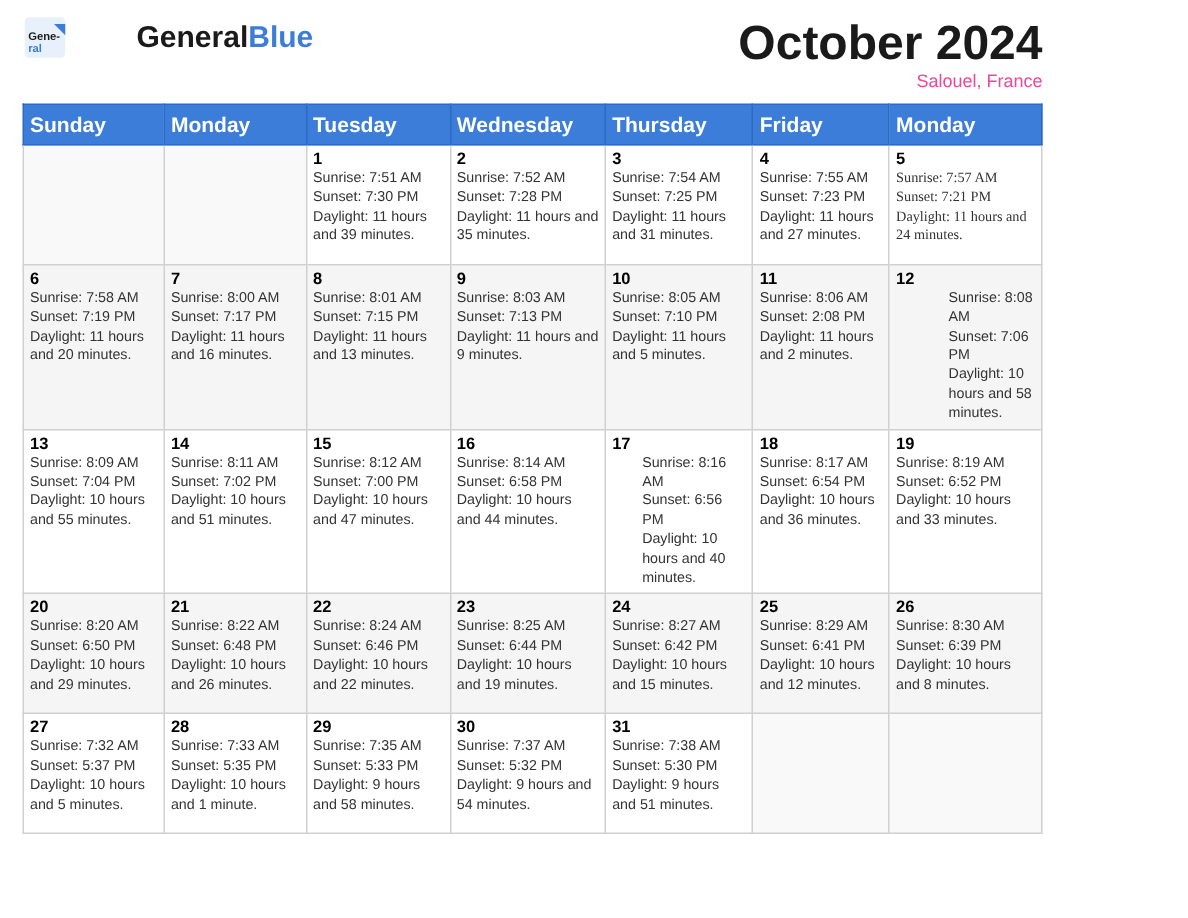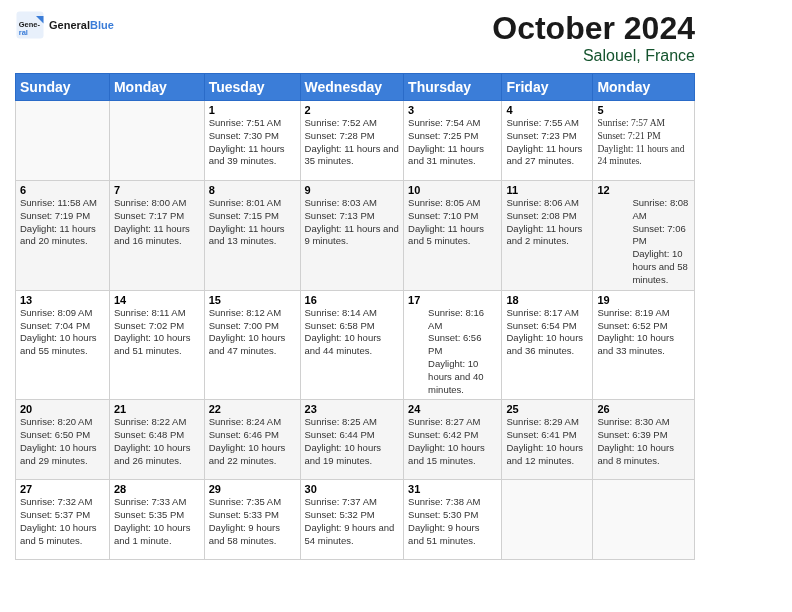--- a/index.html
+++ b/index.html
@@ -32,22 +32,22 @@
     }
     .title-block {
       text-align: right;
     }
     .month-title {
       font-size: 32px;
       font-weight: bold;
       color: #1a1a1a;
     }
     .location {
-      font-size: 16px;
-      color: #14532d;
+      font-size: 12px;
+      color: #ec4899;
     }
     .calendar {
       width: 100%;
       border-collapse: collapse;
       font-size: 10.5px;
     }
     .calendar th {
       background: #3b7dd8;
       color: #fff;
       padding: 5px 4px;
@@ -88,21 +88,21 @@
 <div class="page">
   <div class="header">
     <div class="logo">
       <svg class="logo-icon" viewBox="0 0 40 40">
         <rect x="2" y="2" width="36" height="36" rx="4" fill="#e8f0fb"></rect>
         <text x="5" y="22" font-size="10" font-weight="bold" fill="#1a1a1a">Gene-</text>
         <text x="5" y="33" font-size="10" font-weight="bold" fill="#3b7dd8">ral</text>
         <polygon points="28,8 38,8 38,18" fill="#3b7dd8"></polygon>
       </svg>
       <div>
-        <div style="font-size:11px; font-weight:bold; line-height:1.1;">
+        <div style="font-size:20px; font-weight:bold; line-height:1.1;margin-left:42px;">
           <span style="color:#1a1a1a;">General</span><span style="color:#3b7dd8;">Blue</span>
         </div>
       </div>
     </div>
     <div class="title-block">
       <div class="month-title">October 2024</div>
       <div class="location">Salouel, France</div>
     </div>
   </div>
 
@@ -150,21 +150,21 @@
           <td>
             <span class="day-num">5</span>
             <div class="day-info" style="white-space: pre-line; font-family: Liberation Serif, serif;">Sunrise: 7:57 AM
 Sunset: 7:21 PM
 Daylight: 11 hours and 24 minutes.</div>
           </td>
         </tr>
         <tr style="background: rgb(245, 245, 245);">
           <td>
             <span class="day-num">6</span>
-            <div class="day-info" style="white-space: pre-line;">Sunrise: 11:58 AM
+            <div class="day-info" style="white-space: pre-line;">Sunrise: 7:58 AM
 Sunset: 7:19 PM
 Daylight: 11 hours and 20 minutes.</div>
           </td>
           <td>
             <span class="day-num">7</span>
             <div class="day-info" style="white-space: pre-line;">Sunrise: 8:00 AM
 Sunset: 7:17 PM
 Daylight: 11 hours and 16 minutes.</div>
           </td>
           <td>

